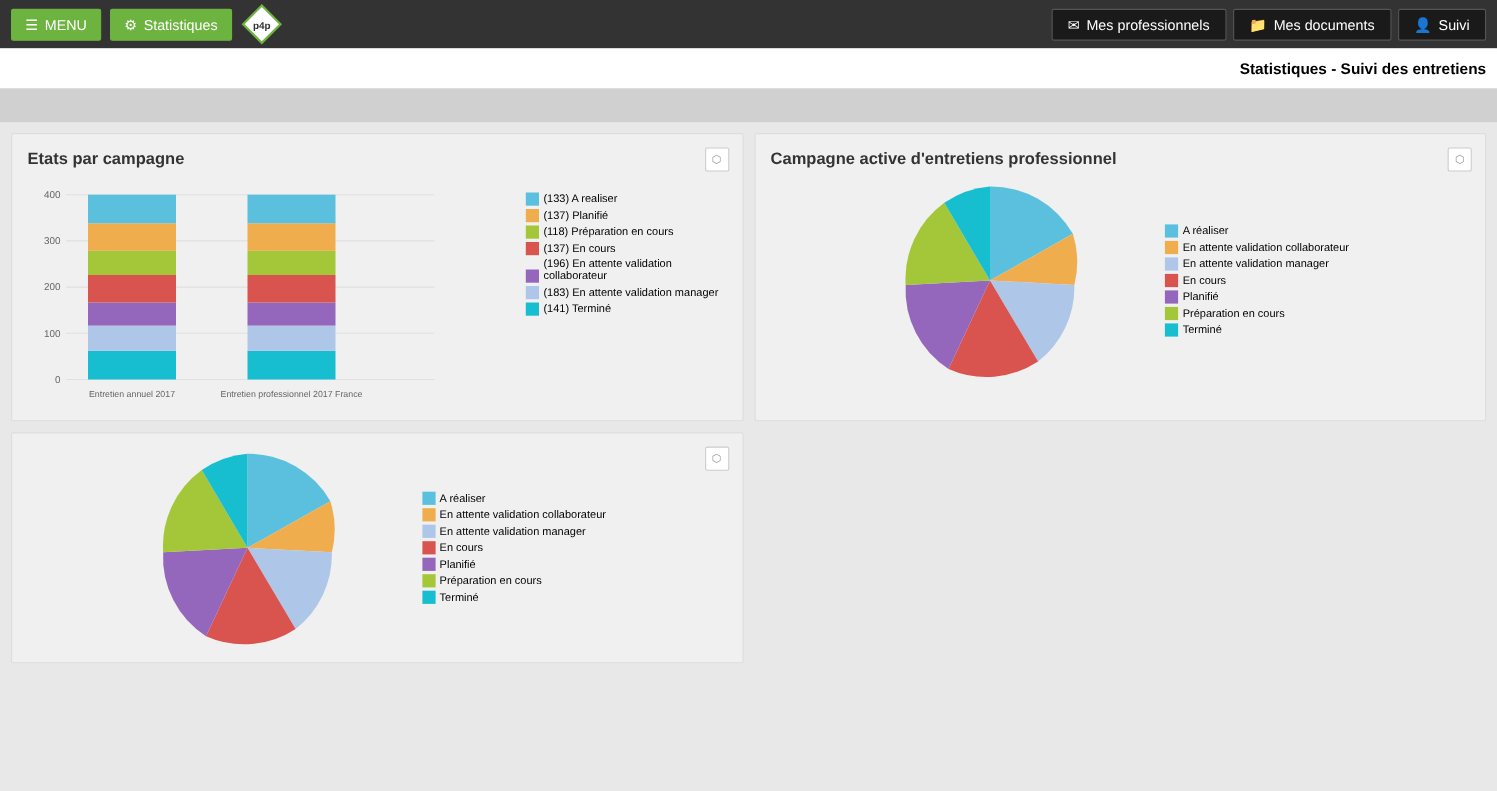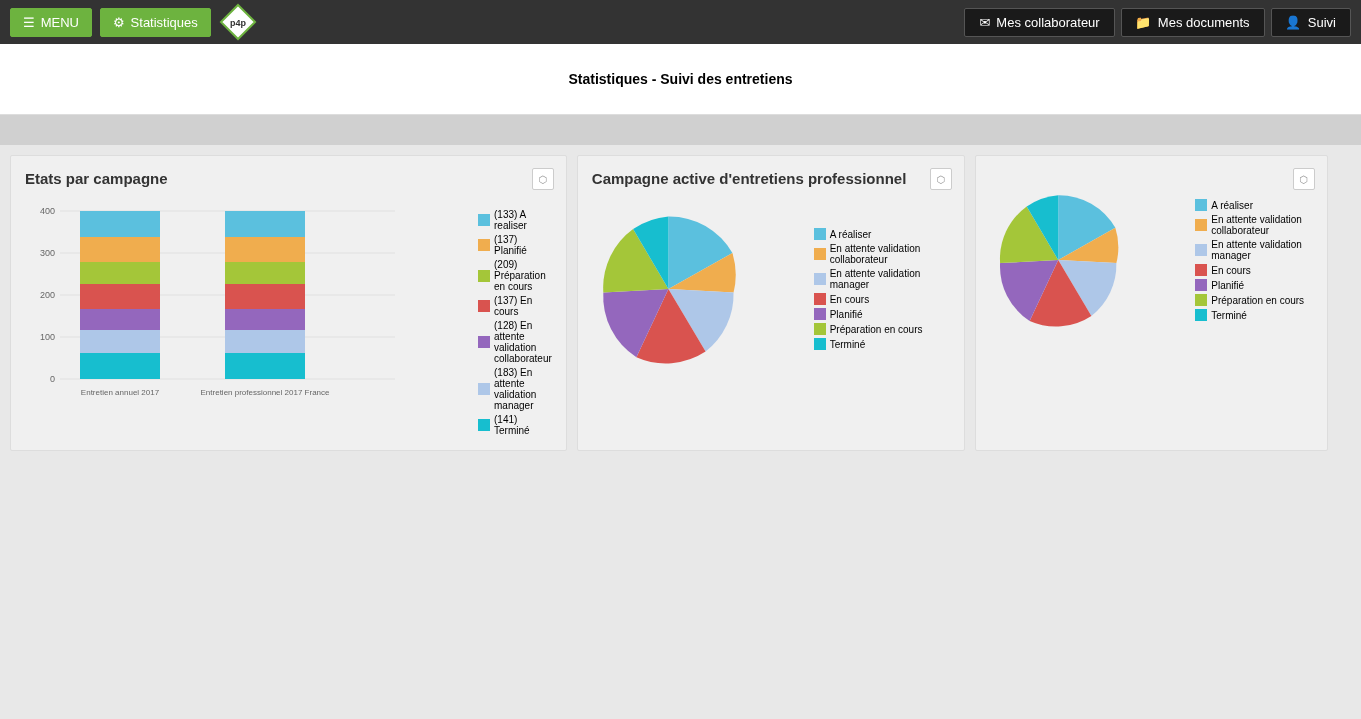--- a/index.html
+++ b/index.html
@@ -47,38 +47,38 @@
       font-size: 13px;
       display: flex;
       align-items: center;
       gap: 6px;
       border-radius: 2px;
     }
 
     
     .title-bar {
       background: #fff;
-      text-align: center;
-      padding: 27px;
+      text-align: right;
+      padding: 10px;
       border-bottom: 1px solid #ddd;
       font-size: 14px;
       font-weight: bold;
     }
 
     
     .sub-bar {
       background: #d0d0d0;
       height: 30px;
     }
 
     
     .main-content {
       padding: 10px;
       display: flex;
-      flex-direction: row;
+      flex-direction: column;
       gap: 10px;
     }
 
     
     .top-row {
       display: flex;
       gap: 10px;
     }
 
     .panel {
@@ -124,21 +124,21 @@
     .legend {
       display: flex;
       flex-direction: column;
       gap: 3px;
       margin-left: 10px;
       font-size: 10px;
     }
 
     .legend-item {
       display: flex;
-      align-items: center;
+      align-items: flex-end;
       gap: 4px;
       padding-left: 39px;
     }
 
     .legend-color {
       width: 12px;
       height: 12px;
       flex-shrink: 0;
     }
 
@@ -178,21 +178,21 @@
       <svg width="38" height="38">
         <polygon points="19,2 36,19 19,36 2,19" fill="white" stroke="#6db33f" stroke-width="2"></polygon>
         <text x="19" y="23" text-anchor="middle" font-size="9" font-weight="bold" fill="#333">p4p</text>
       </svg>
     </div>
   </div>
 
   <div class="header-right">
     <button class="notif-btn">
       <span>✉</span>
-      <span>Mes collaborateur</span>
+      <span>Mes professionnels</span>
     </button>
     <button class="notif-btn">
       <span>📁</span>
       <span>Mes documents</span>
     </button>
     <button class="notif-btn">
       <span>👤</span>
       <span>Suivi</span>
     </button>
   </div>
@@ -260,29 +260,29 @@
           <div class="legend-item">
             <div class="legend-color" style="background:#5bc0de;"></div>
             <span>(133) A realiser</span>
           </div>
           <div class="legend-item">
             <div class="legend-color" style="background:#f0ad4e;"></div>
             <span>(137) Planifié</span>
           </div>
           <div class="legend-item">
             <div class="legend-color" style="background:#a4c639;"></div>
-            <span>(209) Préparation en cours</span>
+            <span>(118) Préparation en cours</span>
           </div>
           <div class="legend-item">
             <div class="legend-color" style="background:#d9534f;"></div>
             <span>(137) En cours</span>
           </div>
           <div class="legend-item">
             <div class="legend-color" style="background:#9467bd;"></div>
-            <span>(128) En attente validation collaborateur</span>
+            <span>(196) En attente validation collaborateur</span>
           </div>
           <div class="legend-item">
             <div class="legend-color" style="background:#aec7e8;"></div>
             <span>(183) En attente validation manager</span>
           </div>
           <div class="legend-item">
             <div class="legend-color" style="background:#17becf;"></div>
             <span>(141) Terminé</span>
           </div>
         </div>

